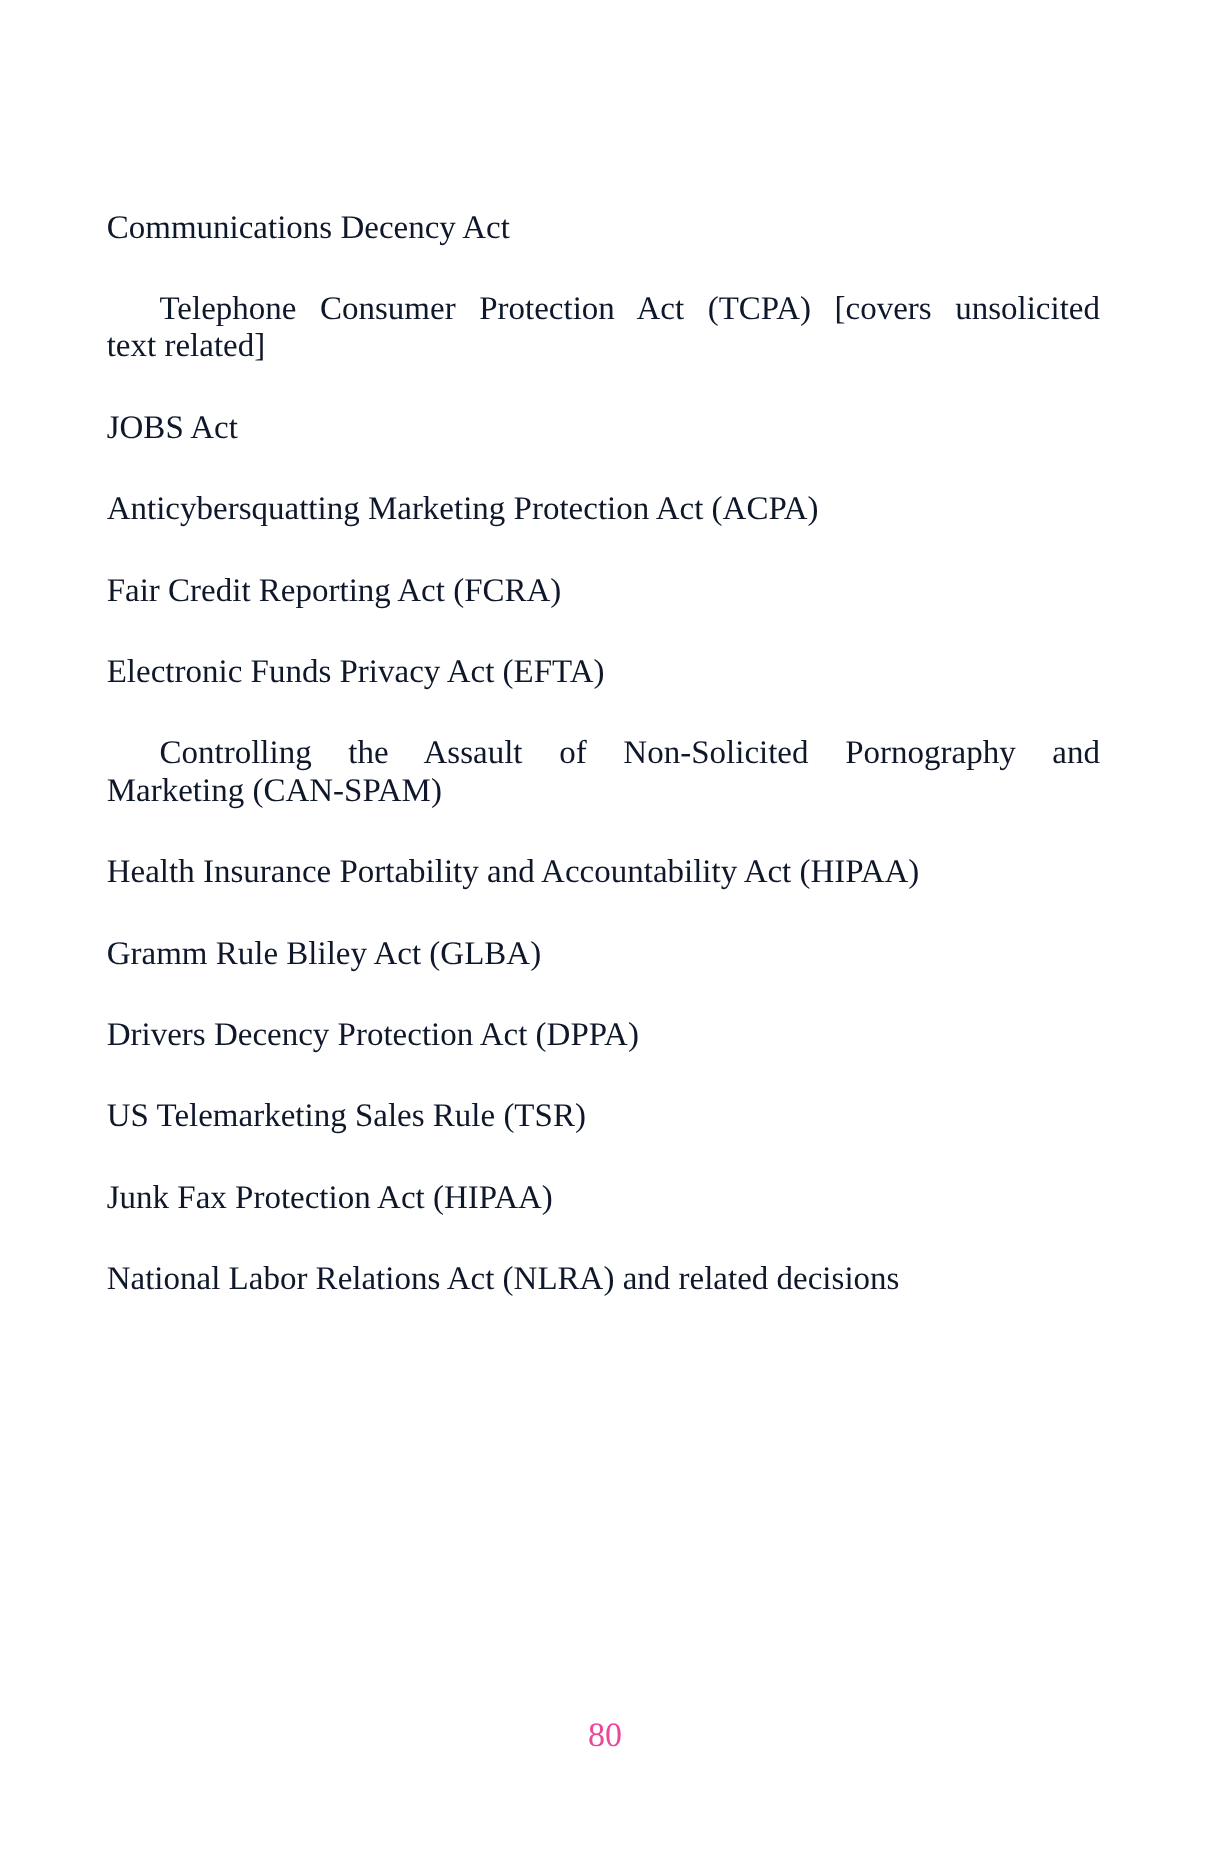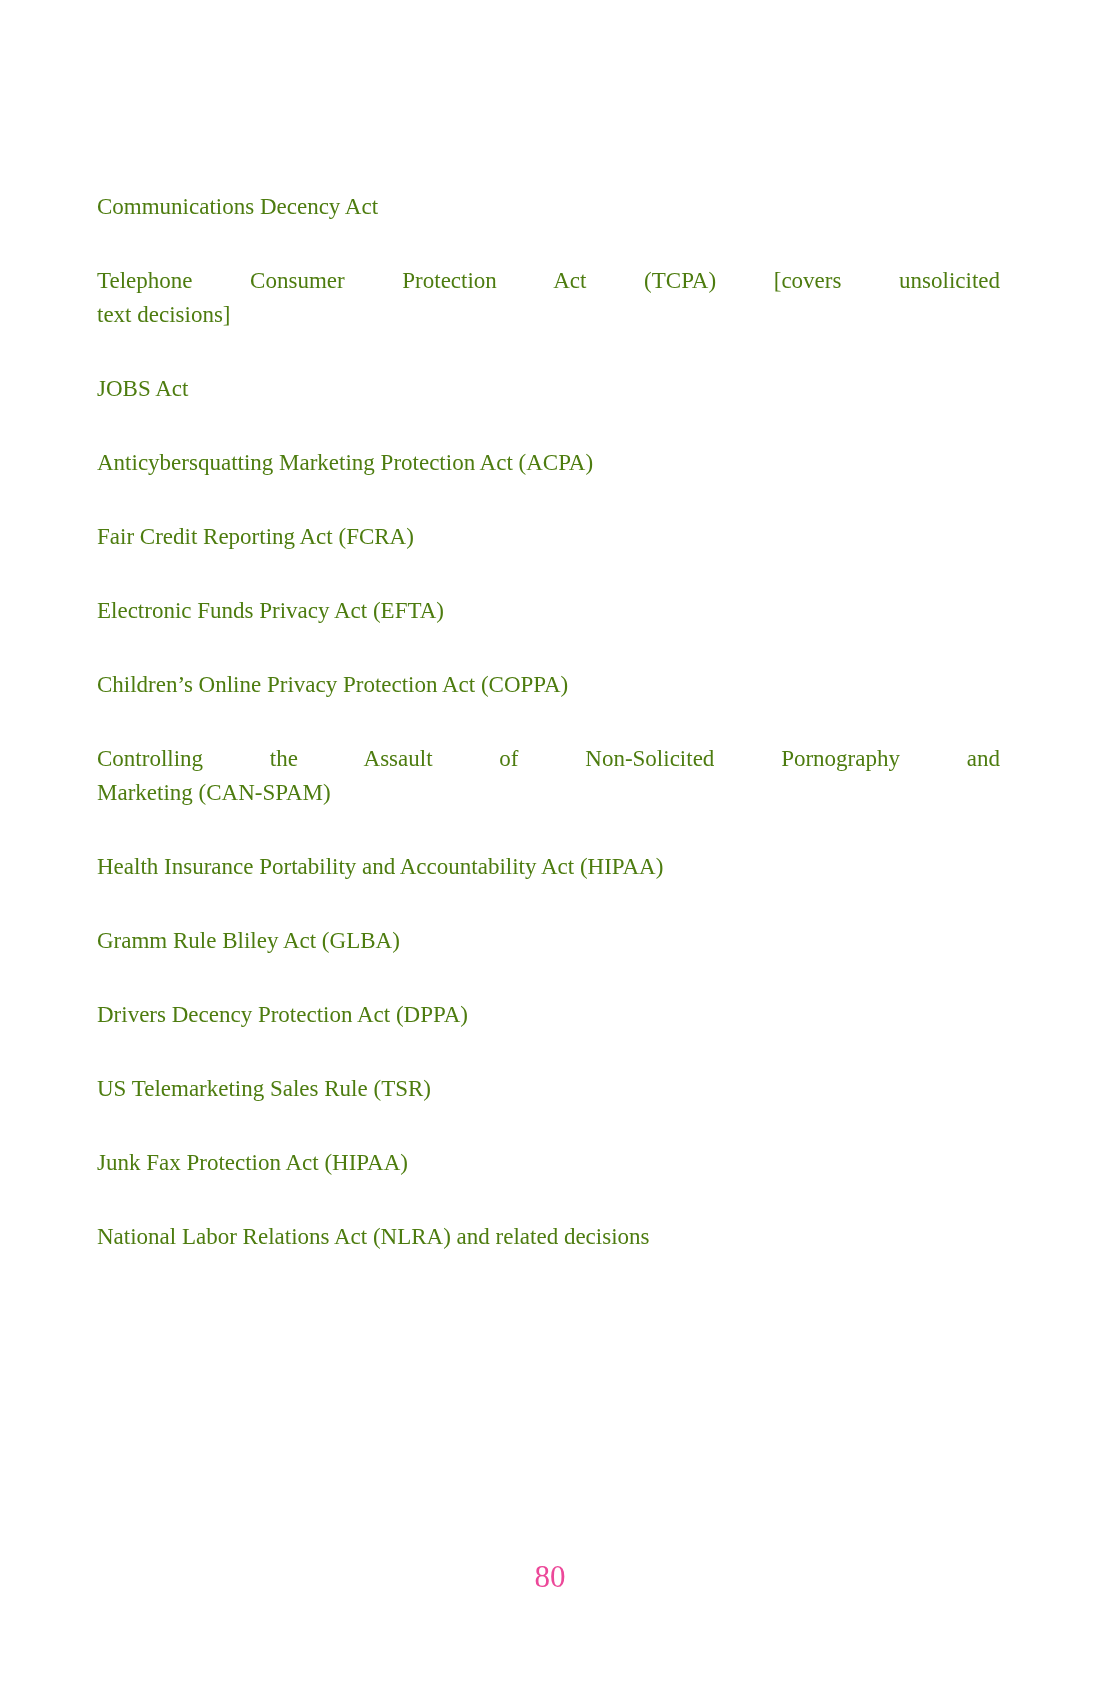--- a/index.html
+++ b/index.html
@@ -16,31 +16,32 @@
       font-family: "Liberation Serif", serif;
       overflow: hidden;
     }
     .content {
       position: absolute;
       left: 97px;
       top: 190px;
       width: 903px;
     }
     .para {
-      font-size: 23px;
+      font-size: 30px;
       line-height: 34px;
       margin: 0 0 40px 0;
-      color: #4d7c0f;
+      color: #0f172a;
     }
     .para .line {
       text-align: left;
     }
     .para .line.justified {
       text-align: justify;
       text-align-last: justify;
+      margin-left: 48px;
     }
     .page-number {
       position: absolute;
       top: 1560px;
       left: 0;
       width: 100%;
       text-align: center;
       font-size: 31px;
       line-height: 34px;
       color: #ec4899;
@@ -51,42 +52,39 @@
 
 <div class="page">
   <div class="content">
 
     <div class="para">
       <div class="line">Communications Decency Act</div>
     </div>
 
     <div class="para">
       <div class="line justified">Telephone Consumer Protection Act (TCPA) [covers unsolicited</div>
-      <div class="line">text decisions]</div>
+      <div class="line">text related]</div>
     </div>
 
     <div class="para">
       <div class="line">JOBS Act</div>
     </div>
 
     <div class="para">
       <div class="line">Anticybersquatting Marketing Protection Act (ACPA)</div>
     </div>
 
     <div class="para">
       <div class="line">Fair Credit Reporting Act (FCRA)</div>
     </div>
 
     <div class="para">
       <div class="line">Electronic Funds Privacy Act (EFTA)</div>
     </div>
 
-    <div class="para">
-      <div class="line">Children’s Online Privacy Protection Act (COPPA)</div>
-    </div>
 
     <div class="para">
       <div class="line justified">Controlling the Assault of Non-Solicited Pornography and</div>
       <div class="line">Marketing (CAN-SPAM)</div>
     </div>
 
     <div class="para">
       <div class="line">Health Insurance Portability and Accountability Act (HIPAA)</div>
     </div>
 

